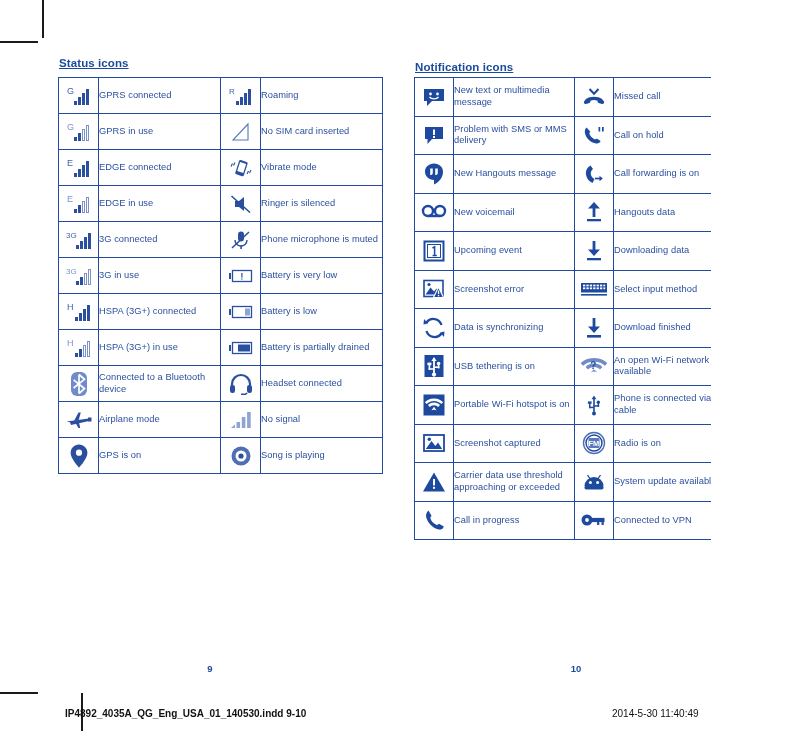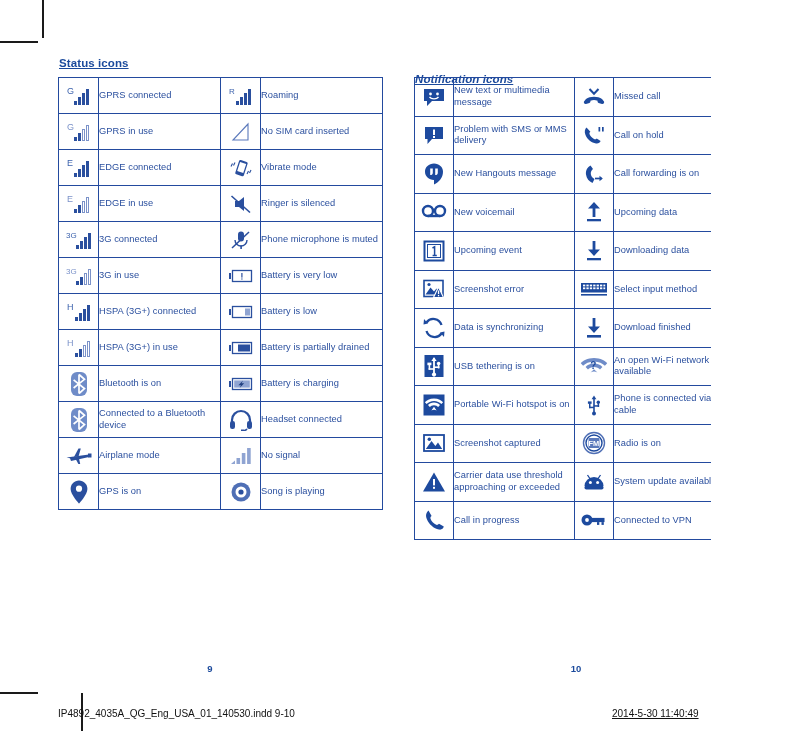--- a/index.html
+++ b/index.html
@@ -94,21 +94,21 @@
   <div class="crop v" style="left:42px; top:0px;"></div>
   <div class="crop h" style="left:0px; top:41px;"></div>
   <div class="crop v" style="left:753px; top:0px;"></div>
   <div class="crop h" style="left:757px; top:41px;"></div>
   <div class="crop v" style="left:81px; top:693px;"></div>
   <div class="crop h" style="left:0px; top:692px;"></div>
   <div class="crop v" style="left:714px; top:693px;"></div>
   <div class="crop h" style="left:757px; top:692px;"></div>
 
   <div class="section-heading" style="left:59px; top:57px;">Status icons</div>
-  <div class="section-heading" style="left:415px; top:73px;font-style:italic;">Notification icons</div>
+  <div class="section-heading" style="left:415px; top:61px;">Notification icons</div>
 
   <table class="icontable" id="status-table">
     <tbody>
 
       <tr>
         <td class="ic">
           <span class="iconbox"><svg width="26" height="22" viewBox="0 0 26 22">
             <text x="1" y="9" font-family="Liberation Sans, sans-serif" font-size="9" fill="#3d63ad">G</text>
             <g fill="#2a4f9e">
                   <rect x="8" y="16" width="3" height="4"></rect>
@@ -302,38 +302,20 @@
           <span class="iconbox"><svg width="28" height="20" viewBox="0 0 28 20">
             <rect x="2" y="7" width="2" height="6" fill="#2a4f9e"></rect>
             <rect x="5.5" y="4.5" width="19" height="11" fill="none" stroke="#2a4f9e" stroke-width="1.3"></rect>
             <rect x="11" y="6.5" width="12" height="7" fill="#2a4f9e"></rect>
           </svg></span>
         </td>
         <td class="lbl">Battery is partially drained</td>
       </tr>
 
 
-      <tr>
-        <td class="ic">
-          <span class="iconbox"><svg width="22" height="26" viewBox="0 0 22 26">
-            <rect x="3" y="1" width="16" height="24" rx="6" fill="#6f8cc8"></rect>
-            <path d="M11 3.5 L11 22.5 M11 3.5 L16.5 8.3 L5.6 17 M11 22.5 L16.5 17.6 L5.6 8.9" stroke="#ffffff" stroke-width="1.7" fill="none"></path>
-          </svg></span>
-        </td>
-        <td class="lbl">Bluetooth is on</td>
-        <td class="ic">
-          <span class="iconbox"><svg width="28" height="20" viewBox="0 0 28 20">
-            <rect x="2" y="7" width="2" height="6" fill="#2a4f9e"></rect>
-            <rect x="5.5" y="4.5" width="19" height="11" fill="none" stroke="#2a4f9e" stroke-width="1.3"></rect>
-            <rect x="7.2" y="6.4" width="15.6" height="7.2" fill="#8fa4d2"></rect>
-            <path d="M16 6.6 L11.4 11.3 L14 11.3 L12.6 14 L17.2 9.3 L14.6 9.3 Z" fill="#22407f"></path>
-          </svg></span>
-        </td>
-        <td class="lbl">Battery is charging</td>
-      </tr>
 
       <tr>
         <td class="ic">
           <span class="iconbox"><svg width="22" height="26" viewBox="0 0 22 26">
             <rect x="3" y="1" width="16" height="24" rx="6" fill="#6f8cc8"></rect>
             <path d="M11 3.5 L11 22.5 M11 3.5 L16.5 8.3 L5.6 17 M11 22.5 L16.5 17.6 L5.6 8.9" stroke="#ffffff" stroke-width="1.7" fill="none"></path>
           </svg></span>
         </td>
         <td class="lbl">Connected to a Bluetooth device</td>
         <td class="ic">
@@ -459,21 +441,21 @@
             <rect x="8" y="11.8" width="12" height="2.4" fill="#1d4a9e"></rect>
           </svg></span>
         </td>
         <td class="lbl">New voicemail</td>
         <td class="ic">
           <span class="iconbox"><svg width="20" height="24" viewBox="0 0 20 24">
             <path d="M10 2 L16 8.5 L11.4 8.5 L11.4 17 L8.6 17 L8.6 8.5 L4 8.5 Z" fill="#1d4a9e"></path>
             <rect x="3" y="19" width="14" height="2.3" fill="#1d4a9e"></rect>
           </svg></span>
         </td>
-        <td class="lbl">Upcoming data</td>
+        <td class="lbl">Hangouts data</td>
       </tr>
 
       <tr>
         <td class="ic">
           <span class="iconbox"><svg width="24" height="24" viewBox="0 0 24 24">
             <rect x="2.5" y="2.5" width="19" height="19" fill="none" stroke="#1d4a9e" stroke-width="2"></rect>
             <rect x="5.5" y="5.5" width="13" height="13" fill="none" stroke="#1d4a9e" stroke-width="1"></rect>
             <path d="M10.5 9 L12.6 7.8 L12.6 16.4 M10.6 16.4 h4.2" stroke="#1d4a9e" stroke-width="1.5" fill="none"></path>
           </svg></span>
         </td>
@@ -663,15 +645,15 @@
           </svg></span>
         </td>
         <td class="lbl">Connected to VPN</td>
       </tr>
     </tbody>
   </table>
 
   <div class="pagenum" style="left:200px; top:663px; width:20px;">9</div>
   <div class="pagenum" style="left:565px; top:663px; width:22px;">10</div>
 
-  <div class="printinfo" style="left:58px; top:708px;">IP4892_4035A_QG_Eng_USA_01_140530.indd   9-10</div>
-  <div class="printinfo" style="left:612px; top:708px;text-decoration:underline;">2014-5-30   11:40:49</div>
+  <div class="printinfo" style="left:65px; top:708px;font-weight:bold;">IP4892_4035A_QG_Eng_USA_01_140530.indd   9-10</div>
+  <div class="printinfo" style="left:612px; top:708px;">2014-5-30   11:40:49</div>
 </div>
 
 </body></html>

